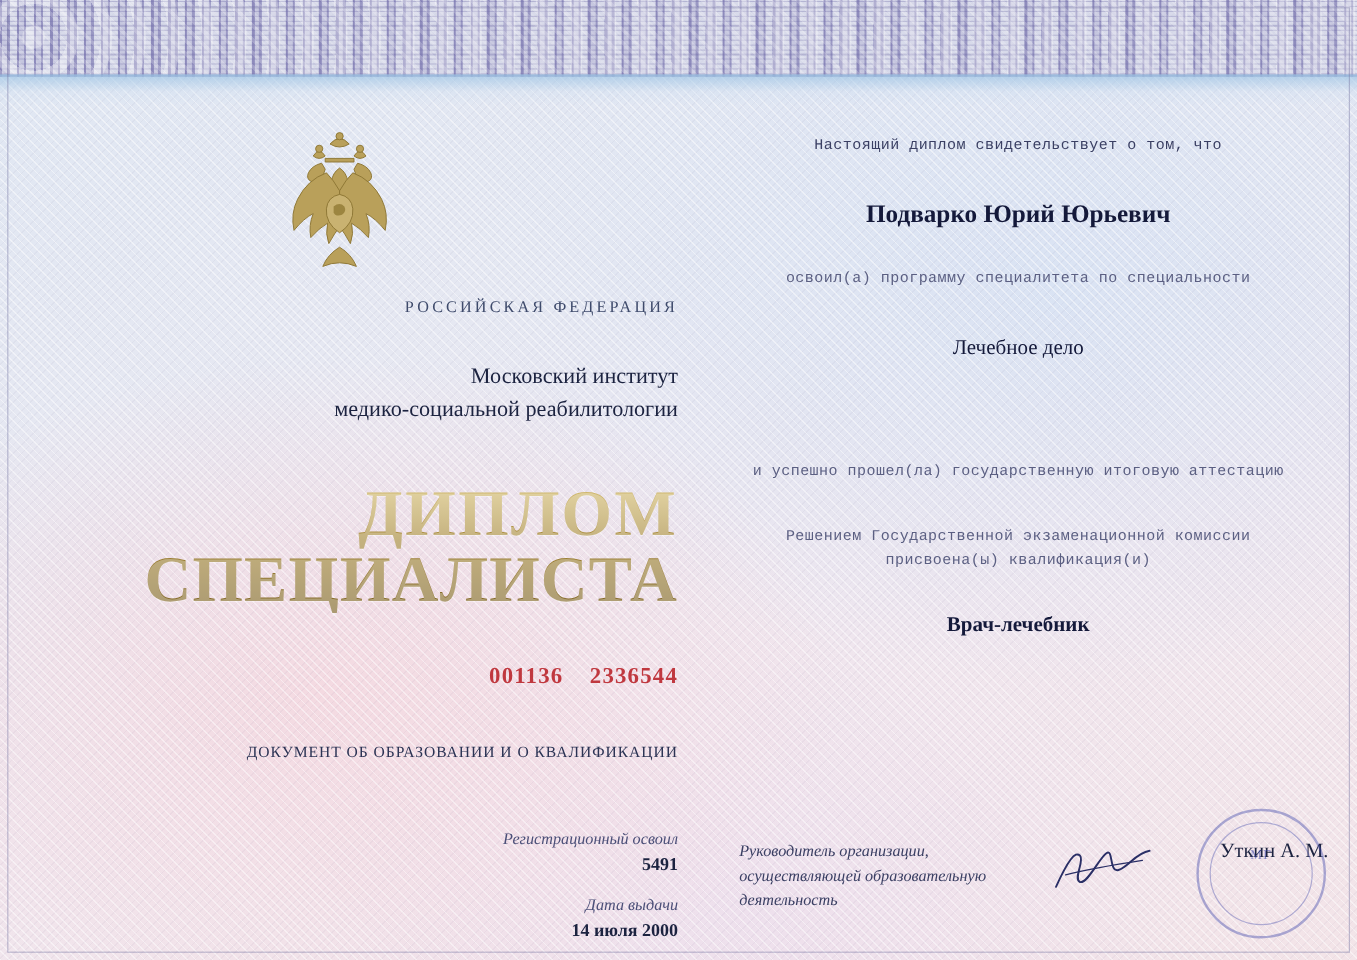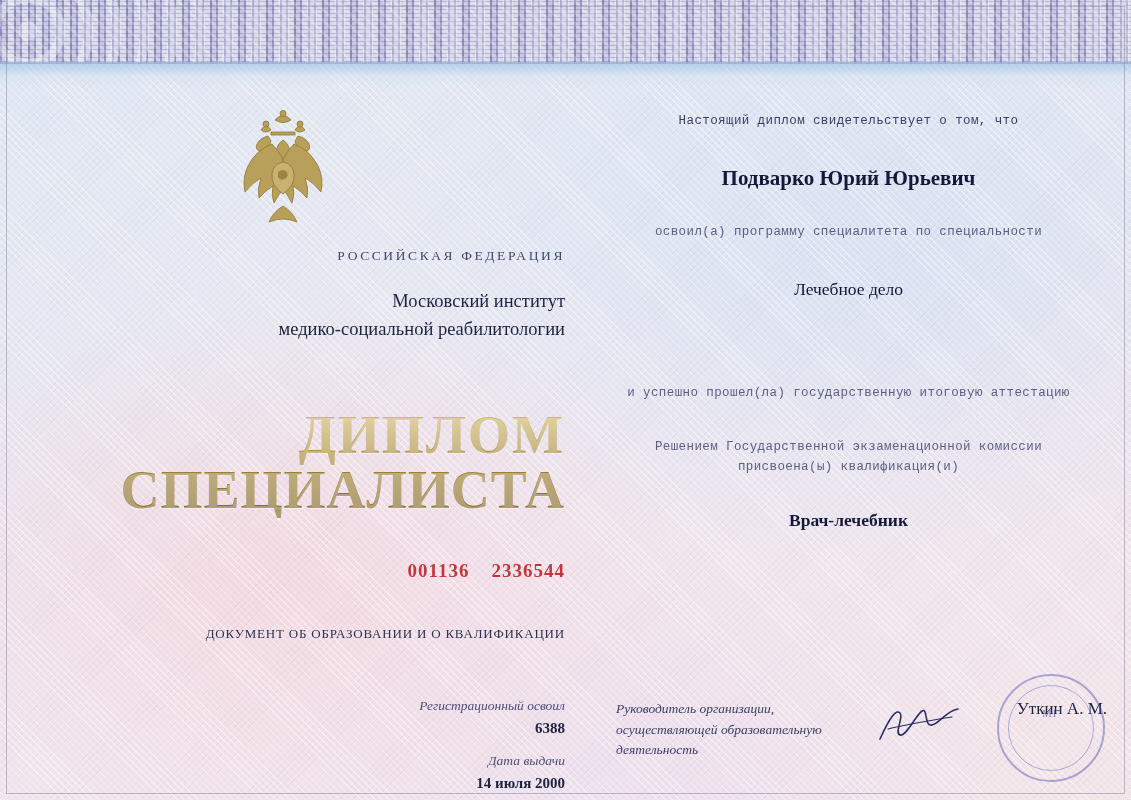--- a/index.html
+++ b/index.html
@@ -78,27 +78,27 @@
     width: 110px; height: 128px;
   }
   .rf-line {
     margin-top: 10px;
     font-size: 13.5px;
     letter-spacing: 2.6px;
     color: #3e4a6b;
     font-family: "Liberation Serif", serif;
   }
   .institute {
-    margin-top: 24px;
+    margin-top: 37px;
     font-size: 18.5px;
     line-height: 1.5;
     color: #1c2340;
   }
   .diploma-title {
-    margin-top: 64px;
+    margin-top: 44px;
     font-size: 54px;
     line-height: 1.02;
     letter-spacing: 2px;
     font-family: "Liberation Serif", serif;
     font-weight: bold;
     color: #a08a3d;
     background: linear-gradient(180deg, #d9c277 0%, #a5883a 45%, #7e6426 100%);
     -webkit-background-clip: text;
     background-clip: text;
     -webkit-text-fill-color: transparent;
@@ -285,21 +285,21 @@
     </div>
 
     <div class="serial">
       <span>001136</span><span class="num2">2336544</span>
     </div>
 
     <div class="doc-kind">ДОКУМЕНТ ОБ ОБРАЗОВАНИИ И О КВАЛИФИКАЦИИ</div>
 
     <div class="reg-block">
       <div class="reg-label">Регистрационный освоил</div>
-      <div class="reg-value">6388</div>
+      <div class="reg-value">5491</div>
       <div class="date-label">Дата выдачи</div>
       <div class="date-value">14 июля 2000</div>
     </div>
   </div>
 
   <div class="right">
 
     <div class="spacer-sm"></div>
     <div class="r-small">Настоящий диплом свидетельствует о том, что</div>
 

